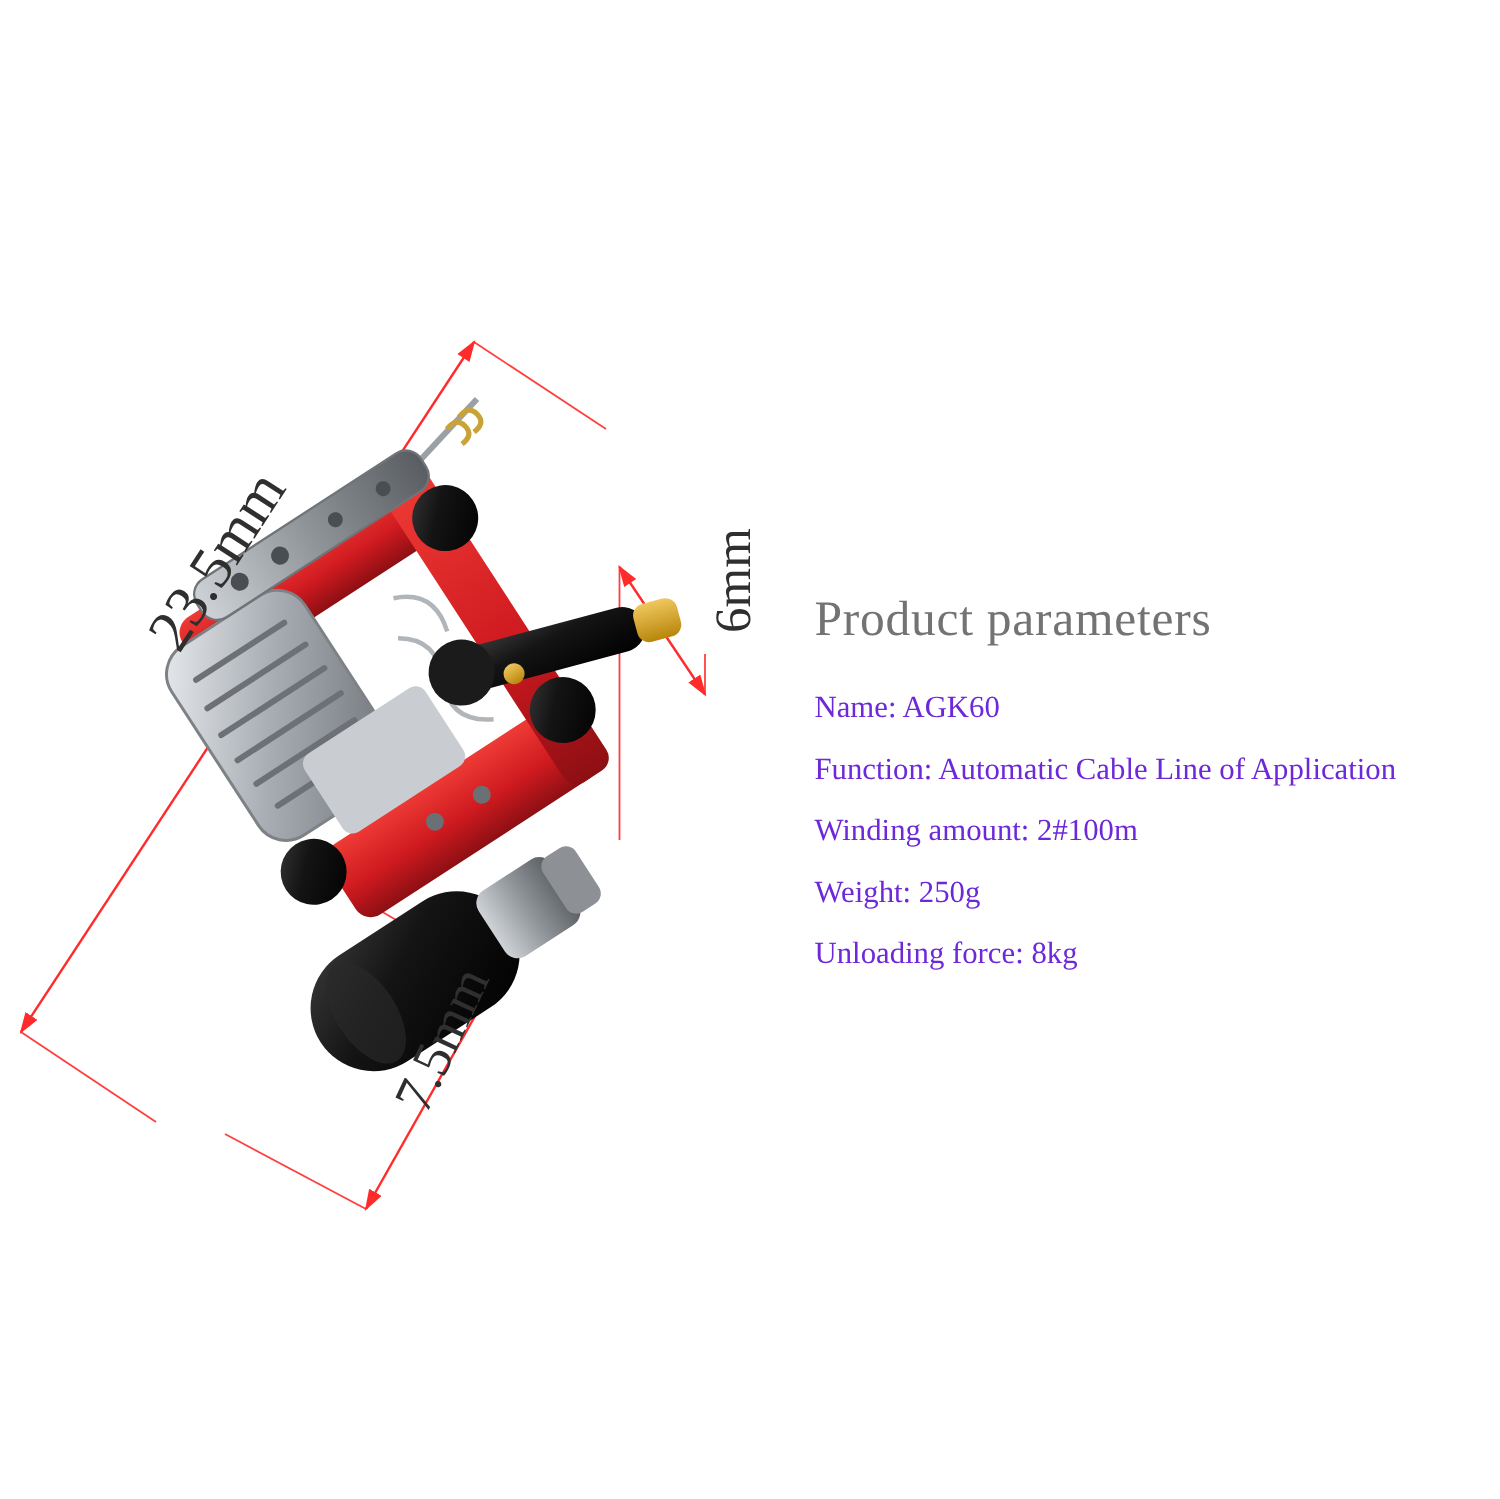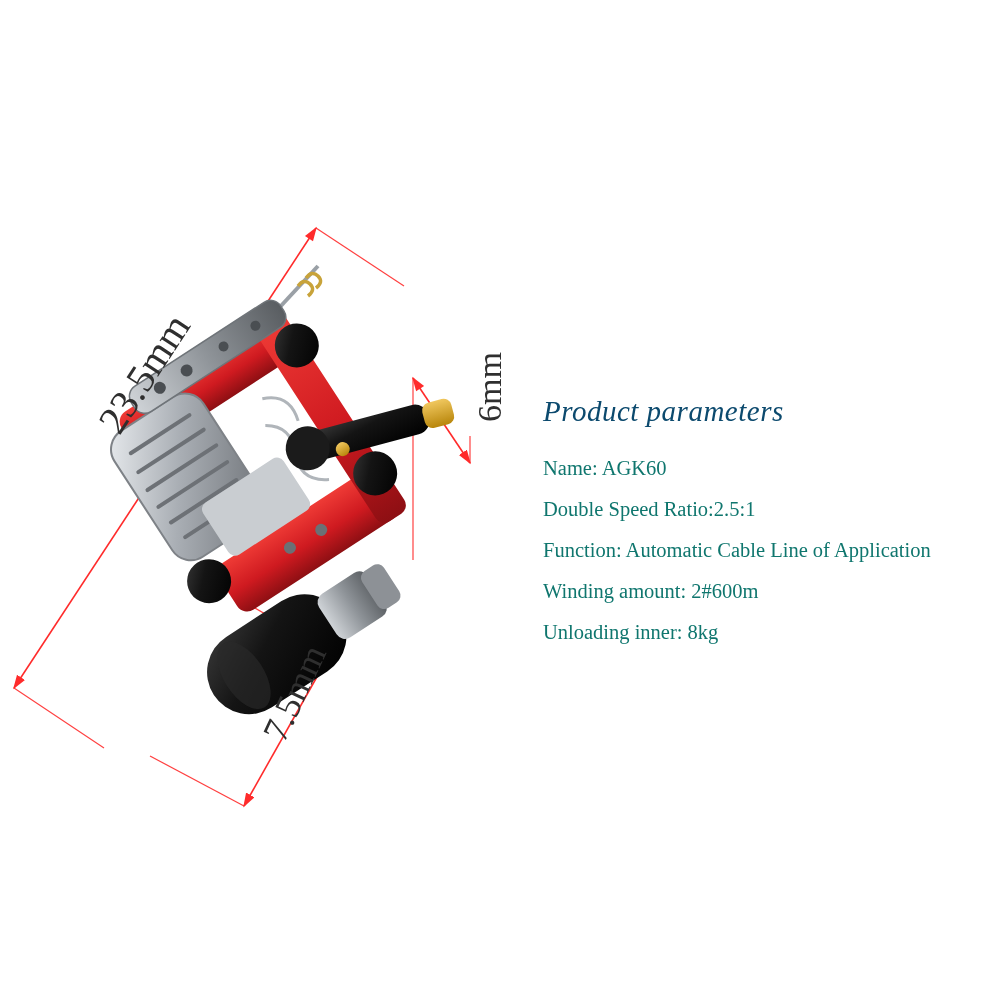--- a/index.html
+++ b/index.html
@@ -42,30 +42,29 @@
   }
 
   
   #params-panel {
     position: absolute;
     left: 543px;
     top: 395px;
     width: 455px;
   }
   #params-title {
-    font-size: 29px;
-    color: #0c4a6e;
+    font-size: 33px;
+    color: #737373;
     letter-spacing: .5px;
     margin: 0 0 20px 0;
     font-weight: normal;
-    font-style: italic;
   }
   .param-row {
     font-size: 20.5px;
-    color: #0f766e;
+    color: #6d28d9;
     line-height: 41px;
     white-space: nowrap;
   }
 </style>
 </head>
 <body>
 
 <div id="product-figure">
 
   <svg width="540" height="999" style="position:absolute;left:0;top:0;">
@@ -200,17 +199,17 @@
 
   <div class="dim-label" style="left:455px; top:368px; font-size:34px; transform:rotate(-90deg);">6mm</div>
 
   <div class="dim-label" style="left:244px; top:672px; font-size:36px; transform:rotate(-65deg);">7.5mm</div>
 </div>
 
 <div id="params-panel">
   <h1 id="params-title">Product parameters</h1>
 
   <div class="param-row">Name: AGK60</div>
-  <div class="param-row">Double Speed Ratio:2.5:1</div>
   <div class="param-row">Function: Automatic Cable Line of Application</div>
-  <div class="param-row">Winding amount: 2#600m</div>
-  <div class="param-row">Unloading inner: 8kg</div>
+  <div class="param-row">Winding amount: 2#100m</div>
+  <div class="param-row">Weight: 250g</div>
+  <div class="param-row">Unloading force: 8kg</div>
 </div>
 
 </body></html>

